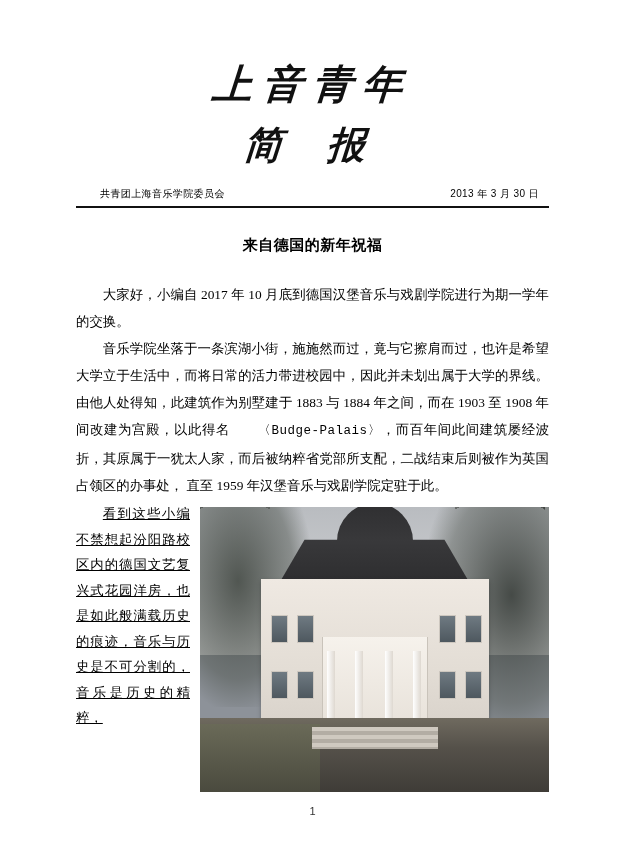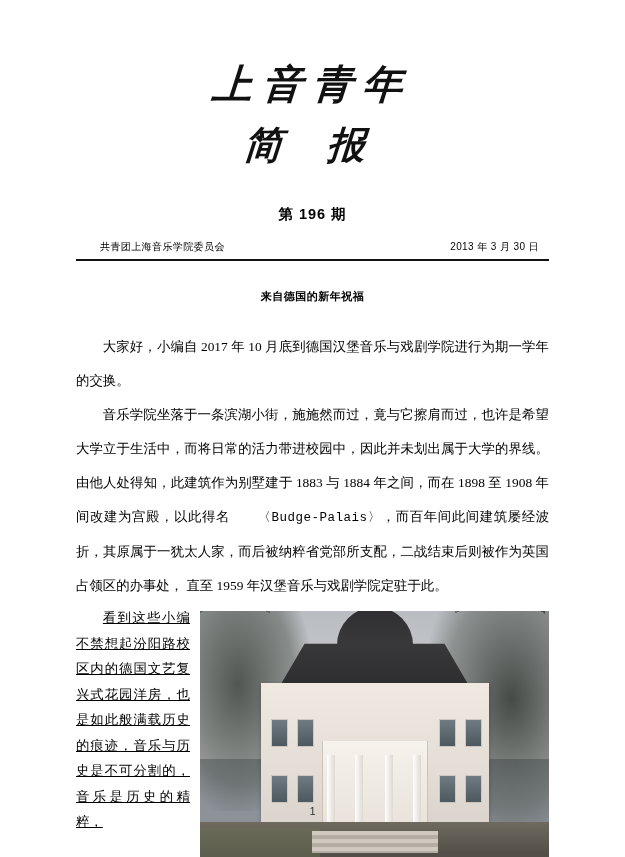--- a/index.html
+++ b/index.html
@@ -77,30 +77,30 @@
   .rule {
     border: 0;
     border-top: 2px solid #111;
     margin: 0 0 0 0;
   }
 
   
   .article-title {
     text-align: center;
     font-family: "Liberation Sans", sans-serif;
-    font-size: 11px;
+    font-size: 15px;
     font-weight: bold;
     margin-top: 28px;
     letter-spacing: 0.5px;
   }
 
   .body-text {
     margin-top: 26px;
     font-size: 13.4px;
-    line-height: 34px;
+    line-height: 27px;
     text-align: justify;
     text-justify: inter-ideograph;
   }
   .body-text p {
     margin: 0;
     text-indent: 2em;
   }
   .mono-name {
     font-family: "Liberation Mono", "DejaVu Sans Mono", monospace;
     font-size: 12.5px;
@@ -230,34 +230,33 @@
 <body>
 
 <div class="page">
   <div class="content">
 
     <div class="masthead">
       <div class="masthead-line1">上音青年</div>
       <div class="masthead-line2">简 报</div>
     </div>
 
-    <div class="issue">第 196 期</div>
 
     <div class="inforow">
       <div class="org">共青团上海音乐学院委员会</div>
       <div class="date">2013 年 3 月 30 日</div>
     </div>
 
     <hr class="rule">
 
     <div class="article-title">来自德国的新年祝福</div>
 
     <div class="body-text">
       <p>大家好，小编自 2017 年 10 月底到德国汉堡音乐与戏剧学院进行为期一学年的交换。</p>
-      <p><span>音乐学院坐落于一条滨湖小街，施施然而过，竟与它擦肩而过，也许是希望大学立于生活中，而将日常的活力带进校园中，因此并未划出属于大学的界线。由他人处得知，此建筑作为别墅建于 1883 与 1884 年之间，而在 1898 至 1908 年间改建为宫殿，以此得名</span><span class="mono-name">〈Budge‐Palais〉</span><span>，而百年间此间建筑屡经波折，其原属于一犹太人家，而后被纳粹省党部所支配，二战结束后则被作为英国占领区的办事处， 直至 1959 年汉堡音乐与戏剧学院定驻于此。</span></p>
+      <p><span>音乐学院坐落于一条滨湖小街，施施然而过，竟与它擦肩而过，也许是希望大学立于生活中，而将日常的活力带进校园中，因此并未划出属于大学的界线。由他人处得知，此建筑作为别墅建于 1883 与 1884 年之间，而在 1903 至 1908 年间改建为宫殿，以此得名</span><span class="mono-name">〈Budge‐Palais〉</span><span>，而百年间此间建筑屡经波折，其原属于一犹太人家，而后被纳粹省党部所支配，二战结束后则被作为英国占领区的办事处， 直至 1959 年汉堡音乐与戏剧学院定驻于此。</span></p>
     </div>
 
     <div class="wrap-block">
       <div class="photo">
         <div class="sky"></div>
         <div class="treeline-l"></div>
         <div class="treeline-r"></div>
         <div class="dome"></div>
         <div class="roof"></div>
         <div class="villa"></div>

